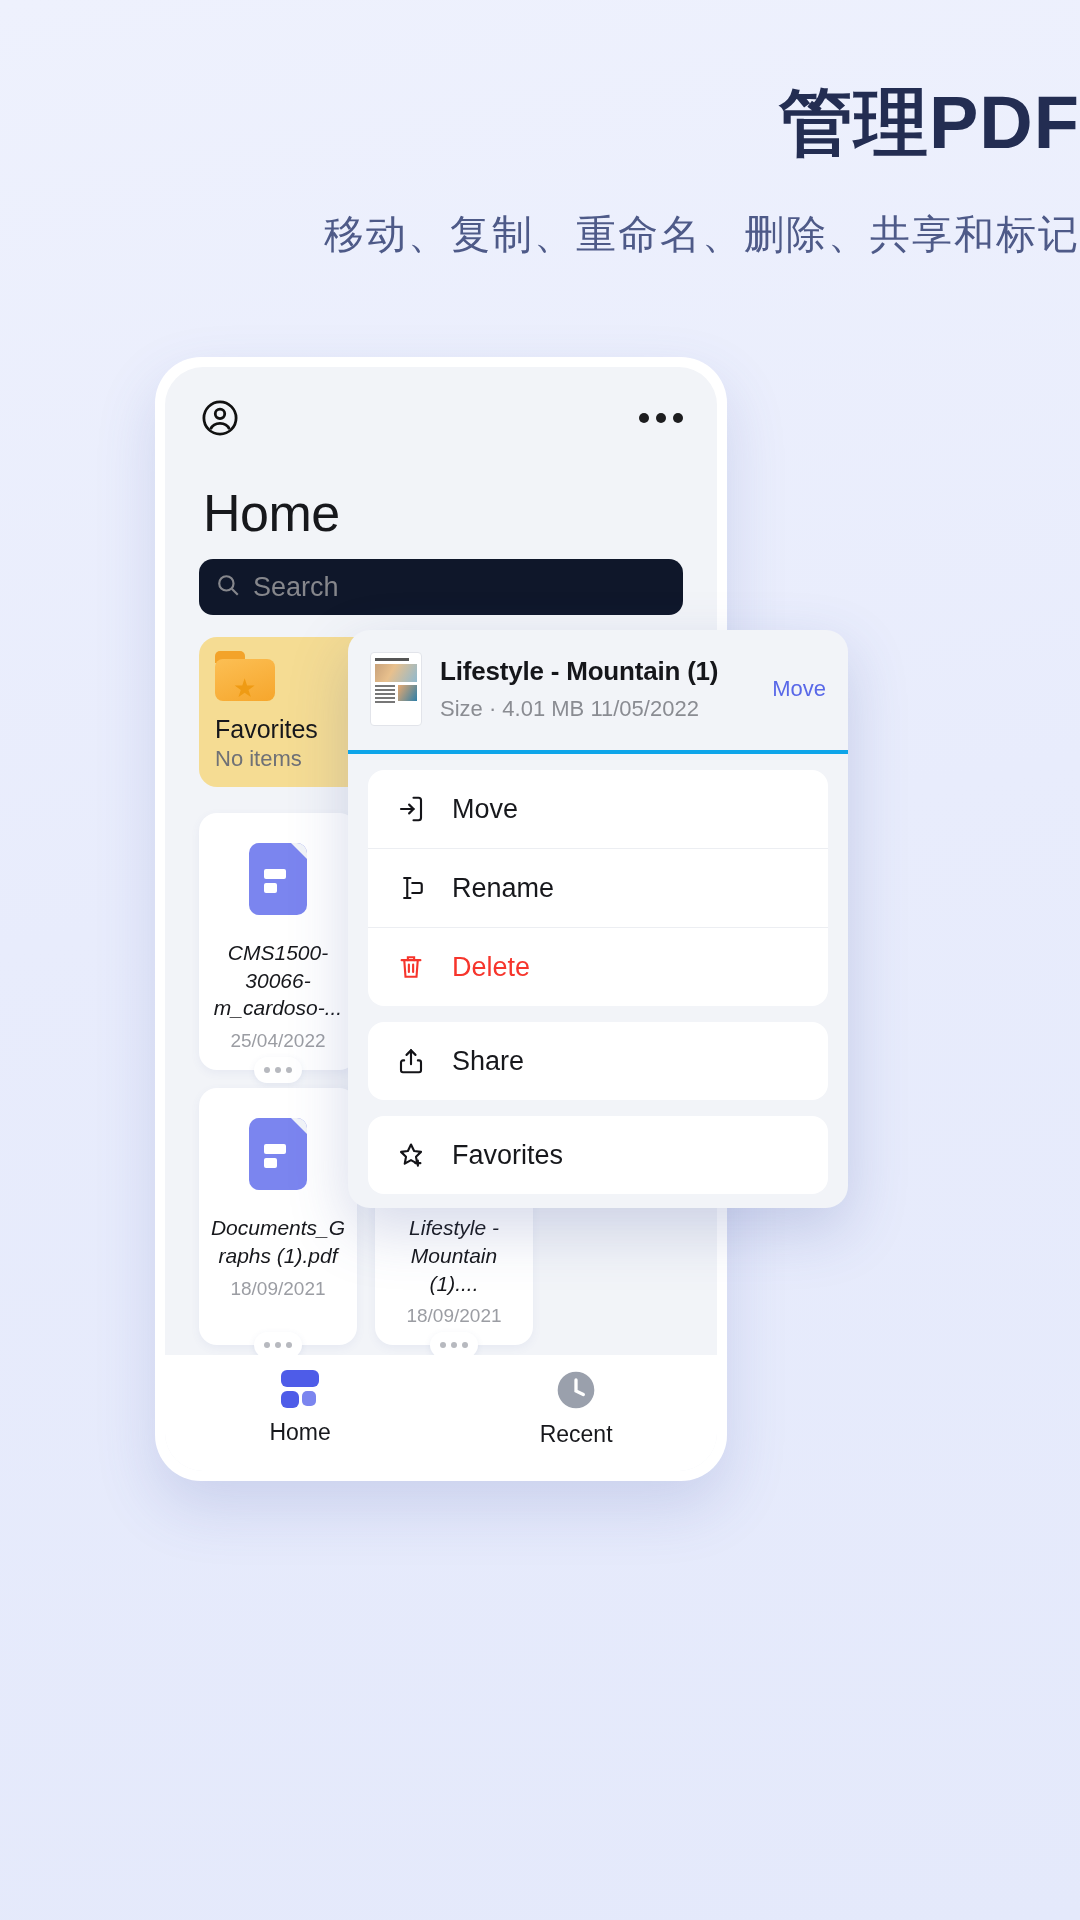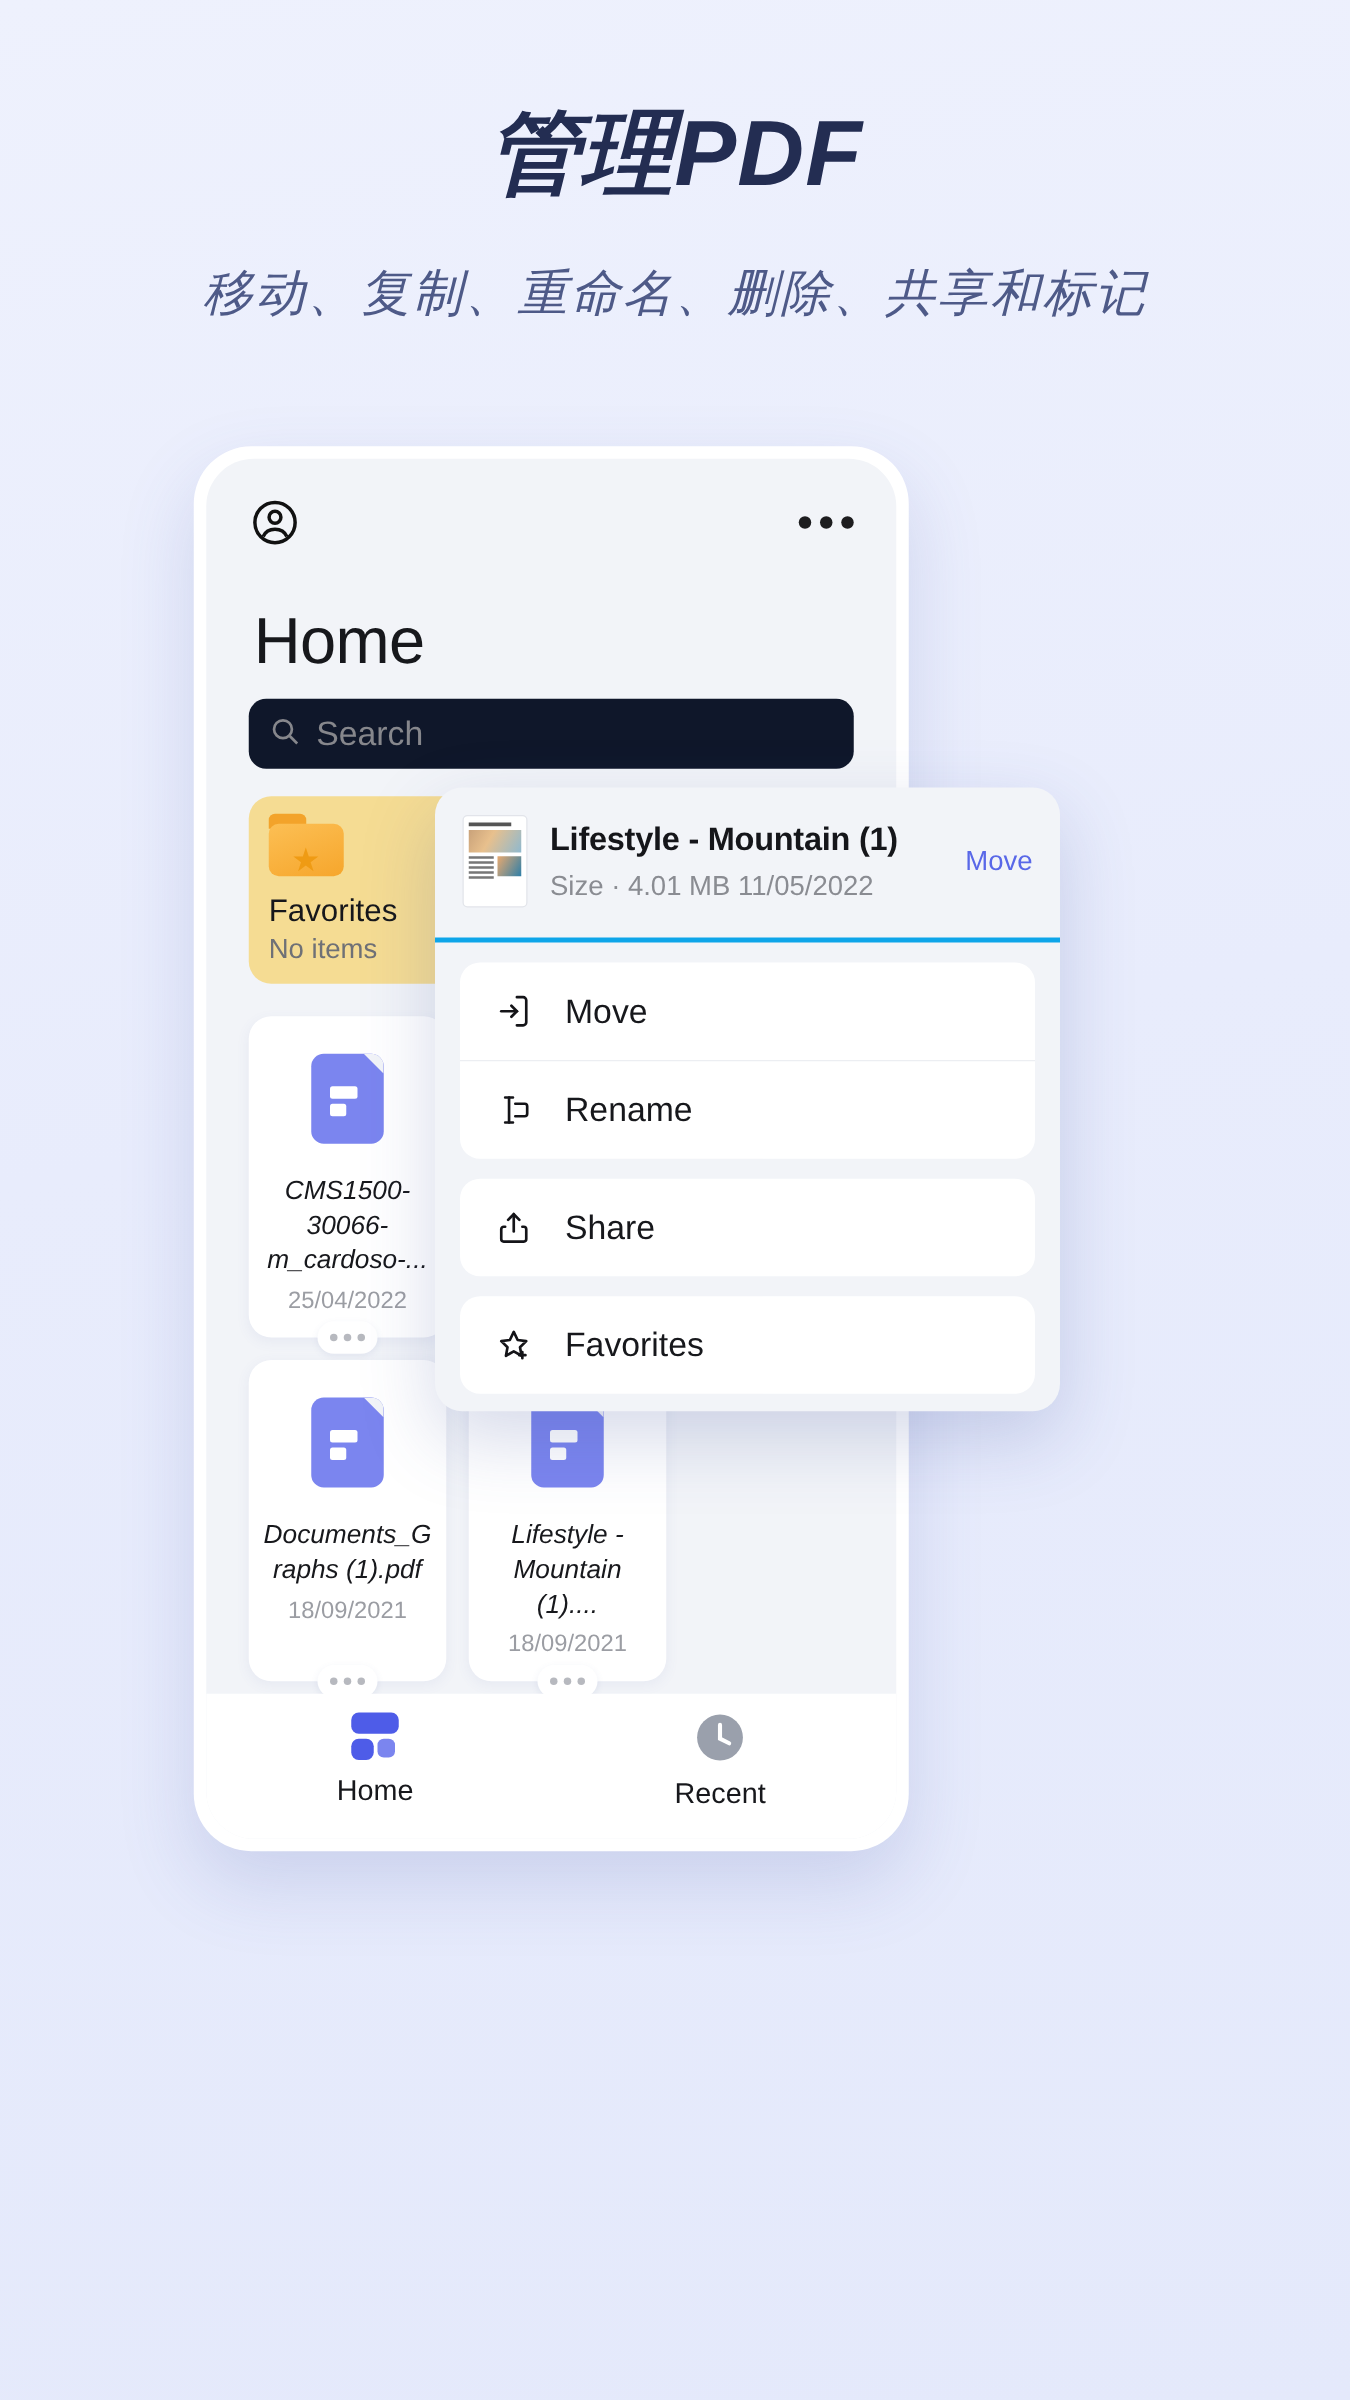--- a/index.html
+++ b/index.html
@@ -4,21 +4,21 @@
 <style>
   * { margin:0; padding:0; box-sizing:border-box; }
   html,body { width:1080px; height:1920px; }
   body {
     font-family:"Liberation Sans", sans-serif;
     background:linear-gradient(170deg,#eef1fd 0%,#e8ecfc 45%,#e4e9fb 100%);
     position:relative; overflow:hidden;
   }
 
   
-  .promo { text-align:center; padding-top:82px;font-style:italic; }
+  .promo { text-align:right; padding-top:82px; }
   .promo-title {
     font-size:74px; font-weight:bold; color:#232d52;
     letter-spacing:1px; line-height:1.1;
   }
   .promo-sub {
     margin-top:44px; font-size:40px; color:#4e5a88;
     letter-spacing:2px; font-weight:400;
   }
 
   
@@ -347,20 +347,31 @@
     <div class="mrow">
       <span class="mic">
         <svg width="30" height="30" viewBox="0 0 24 24" fill="none" stroke="#141418" stroke-width="1.7" stroke-linecap="round">
           <path d="M9 4v16"></path>
             <path d="M6.5 4h5M6.5 20h5"></path>
             <path d="M13 8h6a1.6 1.6 0 0 1 1.6 1.6v4.8A1.6 1.6 0 0 1 19 16h-6"></path>
         </svg>
       </span>
       <span class="lbl">Rename</span>
     </div>
+    <div class="mrow danger">
+      <span class="mic">
+        <svg width="30" height="30" viewBox="0 0 24 24" fill="none" stroke="#f6352c" stroke-width="1.7" stroke-linecap="round">
+          <path d="M4.5 6.5h15"></path>
+            <path d="M9.5 6.5V4.2h5v2.3"></path>
+            <path d="M6.6 6.5l1 13.3h8.8l1-13.3"></path>
+            <path d="M10.3 10v6M13.7 10v6"></path>
+        </svg>
+      </span>
+      <span class="lbl">Delete</span>
+    </div>
   </div>
 
   <div class="group">
     <div class="mrow">
       <span class="mic">
         <svg width="30" height="30" viewBox="0 0 24 24" fill="none" stroke="#141418" stroke-width="1.7" stroke-linecap="round">
           <path d="M12 3.5v11"></path>
             <path d="M8.4 7.1L12 3.5l3.6 3.6"></path>
             <path d="M6.5 11.5H5.6A1.6 1.6 0 0 0 4 13.1v6.3A1.6 1.6 0 0 0 5.6 21h12.8a1.6 1.6 0 0 0 1.6-1.6v-6.3a1.6 1.6 0 0 0-1.6-1.6h-.9"></path>
         </svg>

